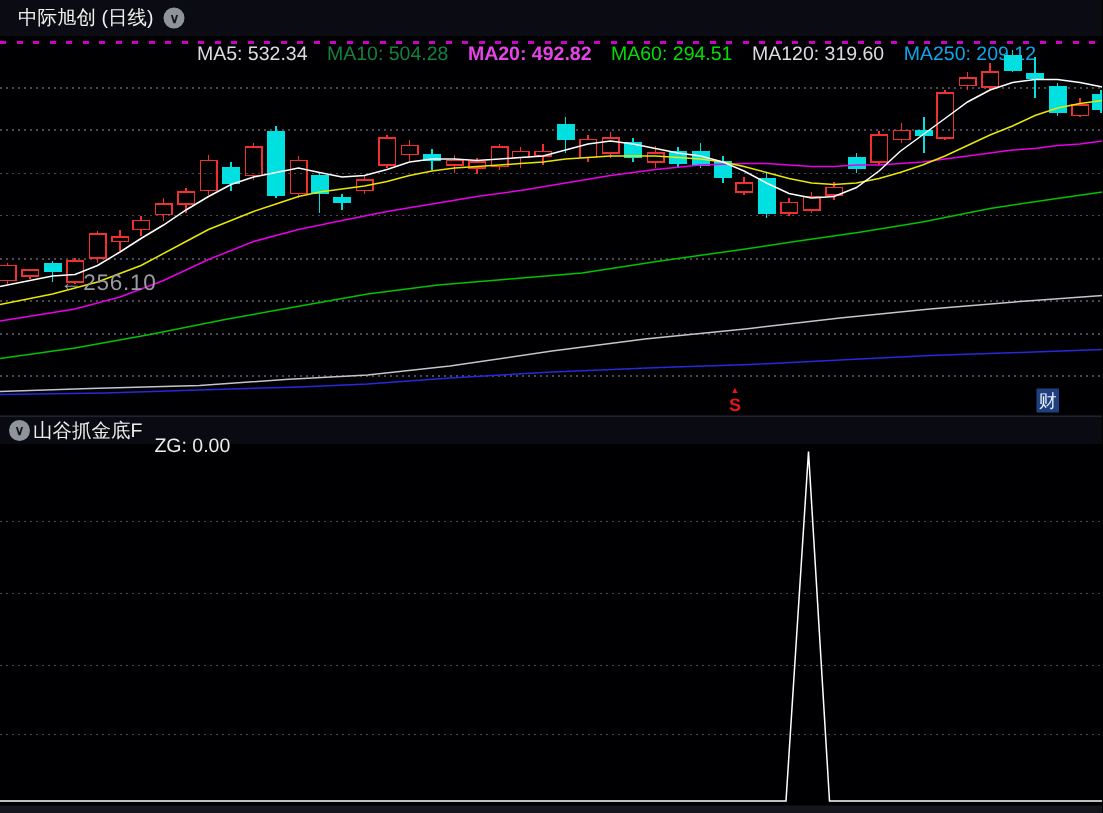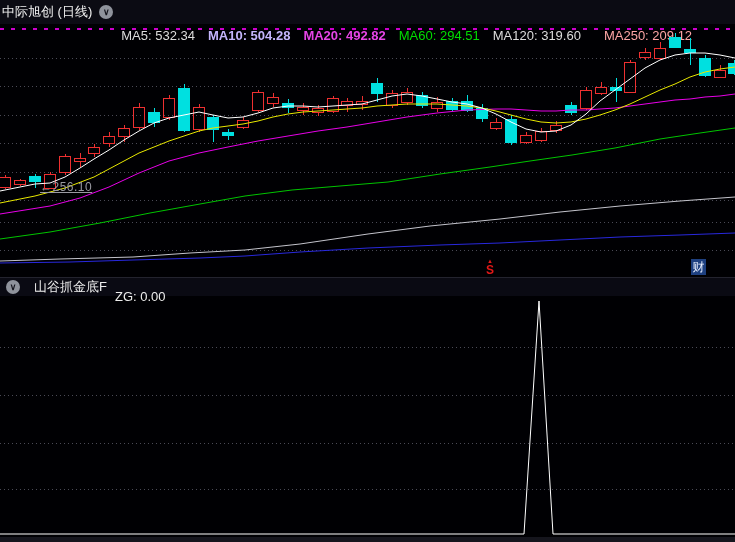--- a/index.html
+++ b/index.html
@@ -1,67 +1,67 @@
 <!DOCTYPE html>
 <html><head>
 <meta charset="utf-8">
 <style>
   html,body{margin:0;padding:0;background:#000;}
   #app{position:relative;width:735px;height:542px;background:#000003;overflow:hidden;
        font-family:"Liberation Sans",sans-serif;}
 
   
   #title-bar{position:absolute;left:0;top:0;width:735px;height:24px;background:#0b0b13;
-             display:flex;align-items:center;padding-left:2px;box-sizing:border-box;
+             display:flex;align-items:center;padding-left:12px;box-sizing:border-box;
              font-size:13px;white-space:nowrap;}
   #stock-title{color:#f0f0f0;margin-right:7px;}
   .chevron-circle{display:inline-flex;align-items:center;justify-content:center;
                   width:14px;height:14px;border-radius:50%;background:#8f939c;color:#14141c;
                   font-size:9px;font-weight:bold;line-height:1;flex:0 0 auto;}
   #ma-legend{display:flex;margin-left:8px;align-items:flex-end;}
   .ma-item{margin-right:13px;}
 
   
   #chart-svg{position:absolute;left:0;top:0;}
 
   
-  #price-annotation{position:absolute;left:40px;top:180px;color:#9a9aa2;font-size:12px;
-                    letter-spacing:0.5px;text-decoration:underline;}
+  #price-annotation{position:absolute;left:40px;top:180px;color:#9a9aa2;font-size:15px;
+                    letter-spacing:0.5px;}
   #sell-signal-marker{position:absolute;left:483px;top:258px;width:14px;text-align:center;
                       color:#e11818;line-height:1;}
   #sell-arrow{display:block;font-size:6px;}
   #sell-letter{display:block;font-size:12px;font-weight:bold;margin-top:0px;}
   #cai-news-badge{position:absolute;left:691px;top:259px;width:15px;height:16px;
                   background:#1e4080;color:#eaf0ff;font-size:12px;line-height:16px;
                   text-align:center;}
 
   
   #indicator-header{position:absolute;left:0;top:277px;width:735px;height:19px;
                     background:#0a0a13;border-top:1px solid #23232e;box-sizing:border-box;
                     display:flex;align-items:center;padding-left:6px;font-size:13px;}
-  #indicator-name{color:#ececec;margin-left:14px;}
+  #indicator-name{color:#ececec;margin-left:2px;}
   #indicator-value{color:#ececec;margin-left:8px;margin-top:18px;}
 
   #bottom-border{position:absolute;left:0;top:537px;width:735px;height:5px;background:#15151d;}
 </style>
 </head>
 <body>
 
 <div id="app">
 
   <div id="title-bar">
     <span id="stock-title">中际旭创 (日线)</span>
     <span class="chevron-circle">∨</span>
     <div id="ma-legend">
         <span class="ma-item" style="color: rgb(220, 220, 220);">MA5: 532.34</span>
-        <span class="ma-item" style="color: #c4b5fd; font-weight: bold;">MA10: 504.28</span>
+        <span class="ma-item" style="color: #15803d;">MA10: 504.28</span>
         <span class="ma-item" style="color: rgb(230, 69, 230); font-weight: bold;">MA20: 492.82</span>
         <span class="ma-item" style="color: rgb(0, 221, 0);">MA60: 294.51</span>
         <span class="ma-item" style="color: rgb(220, 220, 220); margin-top: 46px;">MA120: 319.60</span>
-        <span class="ma-item" style="color: #fca5a5; margin-left: 10px;">MA250: 209.12</span>
+        <span class="ma-item" style="color: #0ea5e9;">MA250: 209.12</span>
       </div>
   </div>
 
   <svg id="chart-svg" width="735" height="542">
       <line x1="0" y1="58.5" x2="735" y2="58.5" stroke="#4a4a55" stroke-width="1" shape-rendering="crispEdges" stroke-dasharray="1 3"></line>
       <line x1="0" y1="86.5" x2="735" y2="86.5" stroke="#4a4a55" stroke-width="1" shape-rendering="crispEdges" stroke-dasharray="1 3"></line>
       <line x1="0" y1="115.5" x2="735" y2="115.5" stroke="#4a4a55" stroke-width="1" shape-rendering="crispEdges" stroke-dasharray="1 3"></line>
       <line x1="0" y1="143.5" x2="735" y2="143.5" stroke="#4a4a55" stroke-width="1" shape-rendering="crispEdges" stroke-dasharray="1 3"></line>
       <line x1="0" y1="172.5" x2="735" y2="172.5" stroke="#4a4a55" stroke-width="1" shape-rendering="crispEdges" stroke-dasharray="1 3"></line>
       <line x1="0" y1="200.5" x2="735" y2="200.5" stroke="#4a4a55" stroke-width="1" shape-rendering="crispEdges" stroke-dasharray="1 3"></line>

